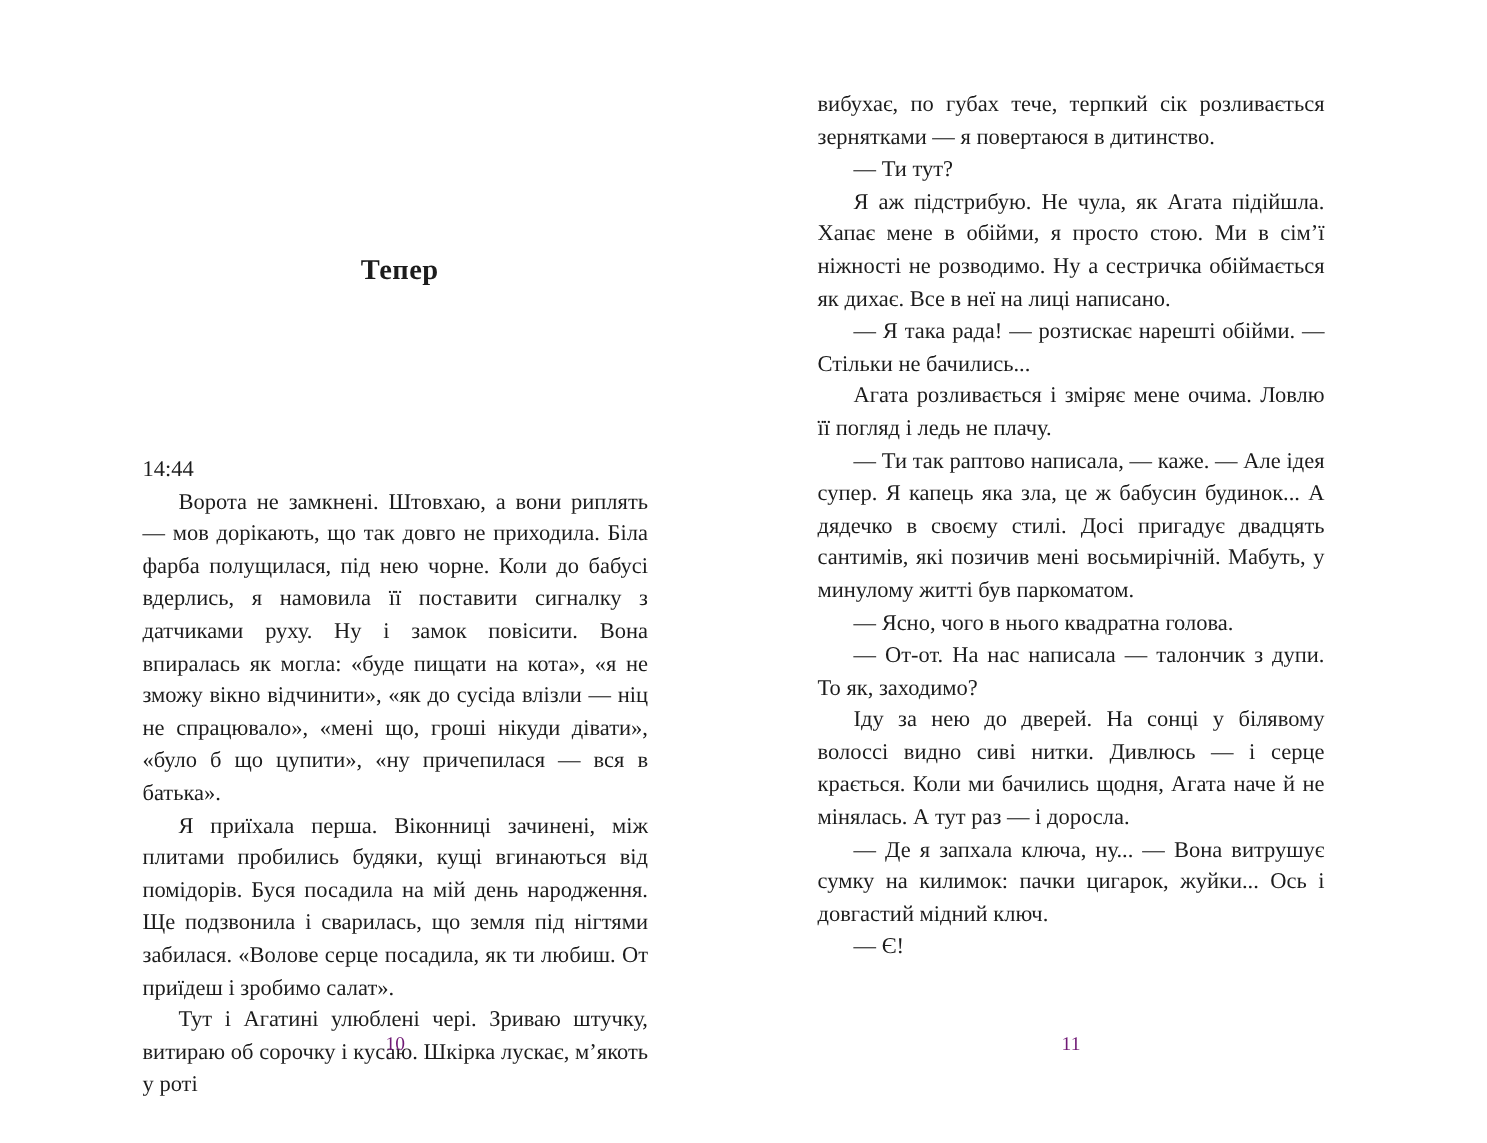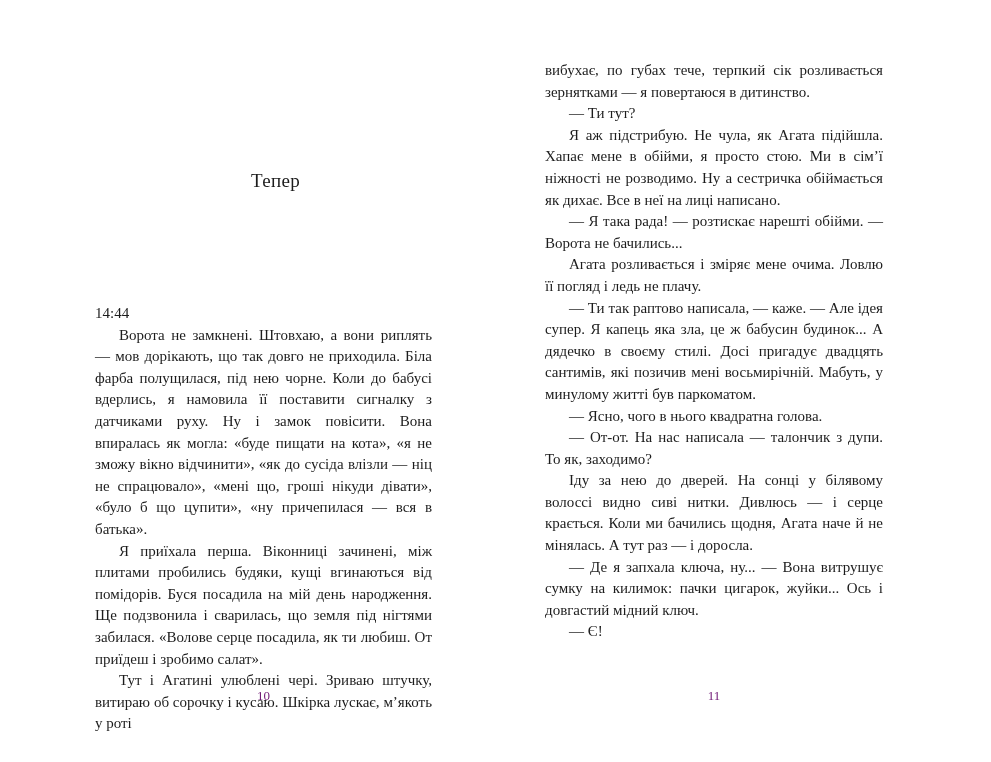--- a/index.html
+++ b/index.html
@@ -21,26 +21,27 @@
     position: absolute;
     top: 0;
     height: 762px;
   }
   .page-left  { left: 95px;  width: 337px; }
   .page-right { left: 545px; width: 338px; }
 
   .chapter-heading {
     position: absolute;
     top: 168px;
-    left: 12px;
+    left: 3px;
     width: 100%;
     text-align: center;
     font-size: 19px;
     line-height: 26px;
     letter-spacing: 0.3px;
+    font-weight: bold;
   }
   .heading-line { display: block; }
 
   .body-text {
     position: absolute;
     left: 0;
     width: 100%;
     font-size: 15px;
     line-height: 21.6px;
     text-align: justify;
@@ -82,21 +83,21 @@
     </div>
     <div class="page-number">10</div>
   </div>
 
   <div class="page page-right">
     <div class="body-text">
       <div>
           <p class="para">вибухає, по губах тече, терпкий сік розливається зернятками — я повертаюся в дитинство.</p>
           <p class="para indent">— Ти тут?</p>
           <p class="para indent">Я аж підстрибую. Не чула, як Агата підійшла. Хапає мене в обійми, я просто стою. Ми в сім’ї ніжності не розводимо. Ну а сестричка обіймається як дихає. Все в неї на лиці написано.</p>
-          <p class="para indent">— Я така рада! — розтискає нарешті обійми. — Ворота не бачились...</p>
+          <p class="para indent">— Я така рада! — розтискає нарешті обійми. — Стільки не бачились...</p>
           <p class="para indent">Агата розливається і зміряє мене очима. Ловлю її погляд і ледь не плачу.</p>
           <p class="para indent">— Ти так раптово написала, — каже. — Але ідея супер. Я капець яка зла, це ж бабусин будинок... А дядечко в своєму стилі. Досі пригадує двадцять сантимів, які позичив мені восьмирічній. Мабуть, у минулому житті був паркоматом.</p>
           <p class="para indent">— Ясно, чого в нього квадратна голова.</p>
           <p class="para indent">— От-от. На нас написала — талончик з дупи. То як, заходимо?</p>
           <p class="para indent">Іду за нею до дверей. На сонці у білявому волоссі видно сиві нитки. Дивлюсь — і серце крається. Коли ми бачились щодня, Агата наче й не мінялась. А тут раз — і доросла.</p>
           <p class="para indent">— Де я запхала ключа, ну... — Вона витрушує сумку на килимок: пачки цигарок, жуйки... Ось і довгастий мідний ключ.</p>
           <p class="para indent">— Є!</p>
         </div>
     </div>
     <div class="page-number">11</div>

